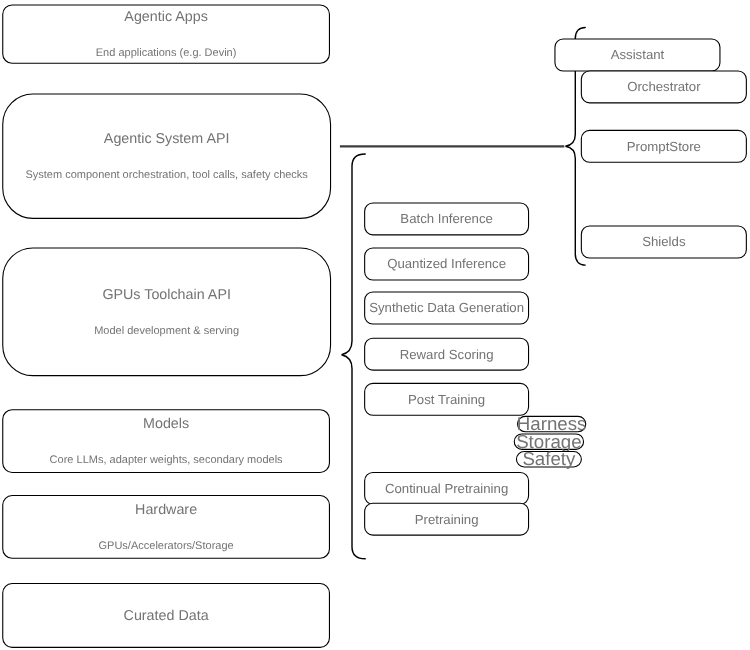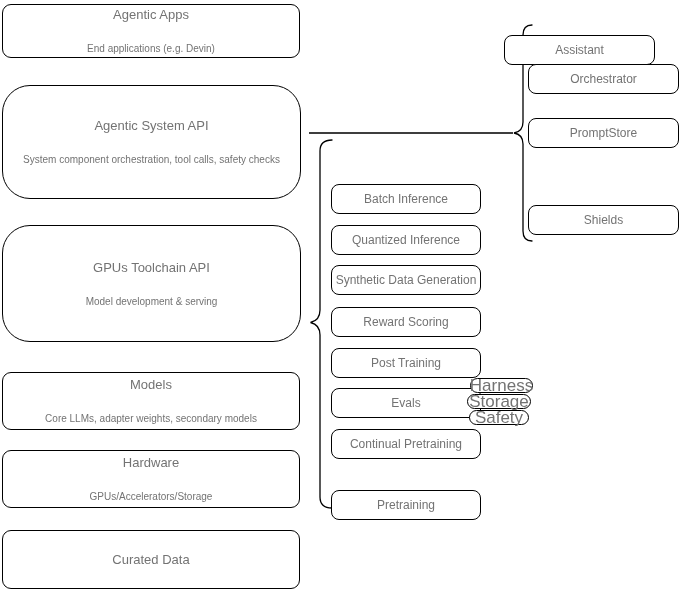--- a/index.html
+++ b/index.html
@@ -83,23 +83,22 @@
 
   <div class="node big" style="left:2px;top:530px;width:298px;height:59px">
     <div class="node-title">Curated Data</div>
   </div>
 
   <div class="node mid" style="left:331px;top:225px;width:150px;height:30px">Quantized Inference</div>
   <div class="node mid" style="left:331px;top:184px;width:150px;height:30px">Batch Inference</div>
   <div class="node mid" style="left:331px;top:265px;width:150px;height:30px">Synthetic Data Generation</div>
   <div class="node mid" style="left:331px;top:307px;width:150px;height:30px">Reward Scoring</div>
   <div class="node mid" style="left:331px;top:348px;width:150px;height:30px">Post Training</div>
-  <div class="node mid" style="left:331px;top:388px;width:150px;height:30px">Evals</div>
   <div class="node mid" style="left:331px;top:429px;width:150px;height:30px">Continual Pretraining</div>
-  <div class="node mid" style="left:331px;top:490px;width:150px;height:30px">Pretraining</div>
+  <div class="node mid" style="left:331px;top:457px;width:150px;height:30px">Pretraining</div>
 
   <div class="pill" style="left:470px;top:378px;width:63px;height:15px">Harness</div>
   <div class="pill" style="left:467px;top:394px;width:64px;height:15px">Storage</div>
   <div class="pill" style="left:469px;top:410px;width:60px;height:15px">Safety</div>
 
   <div class="node mid" style="left:504px;top:35px;width:151px;height:30px">Assistant</div>
   <div class="node mid" style="left:528px;top:64px;width:151px;height:30px">Orchestrator</div>
   <div class="node mid" style="left:528px;top:118px;width:151px;height:30px">PromptStore</div>
   <div class="node mid" style="left:528px;top:205px;width:151px;height:30px">Shields</div>
 

